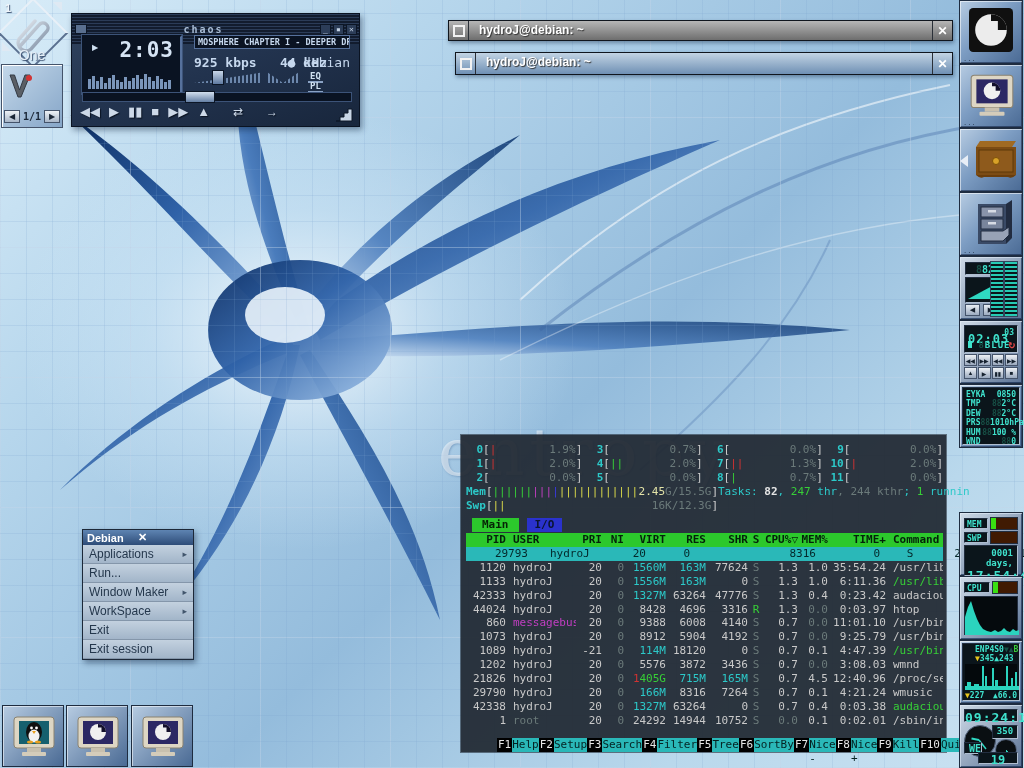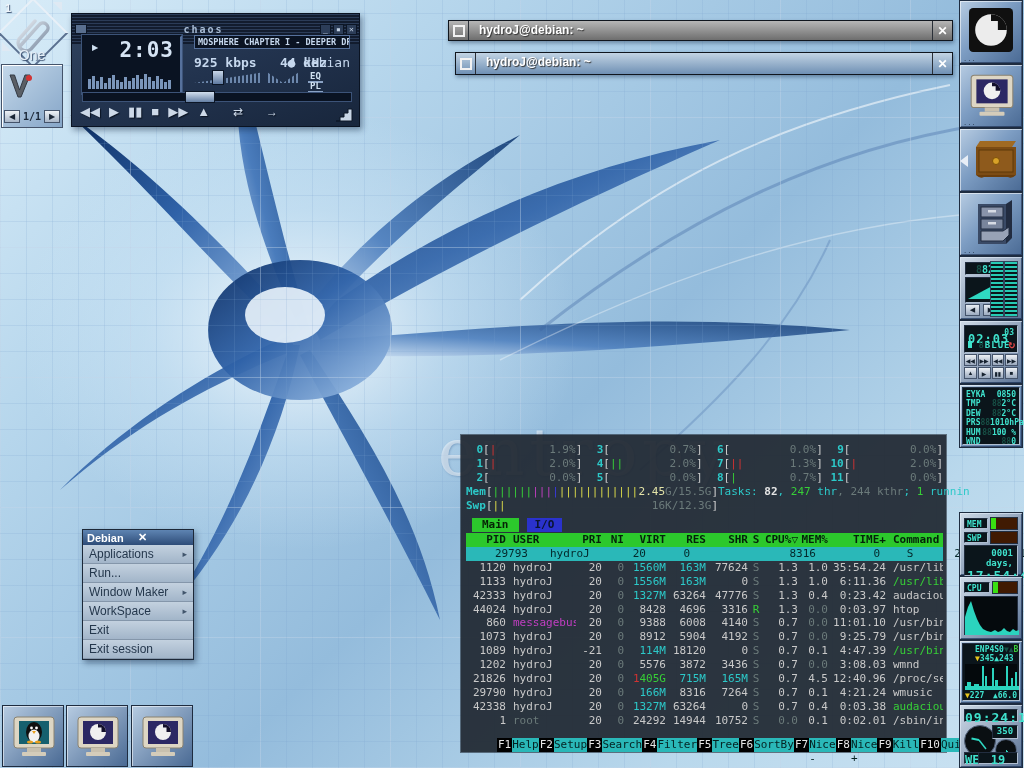--- a/index.html
+++ b/index.html
@@ -73,21 +73,21 @@
   .nd-graph{position:absolute;left:2px;right:2px;top:20px;bottom:10px;background:#04090c;}
   .nd-ft{position:absolute;left:2px;right:2px;bottom:0;display:flex;justify-content:space-between;line-height:9px;}
   .yel{color:#e8c61e;}
 
   
   .clk-time{position:absolute;left:3px;top:3px;right:3px;height:13px;font-size:13px;letter-spacing:1px;text-align:center;padding-top:0;box-sizing:border-box;}
   .clk-analog{position:absolute;left:3px;top:19px;width:30px;height:30px;border-radius:50%;background:#0a0f12;border:1px solid #54647c;}
   .clk-cnt{position:absolute;right:3px;top:19px;width:24px;height:12px;font-size:9px;text-align:center;}
   .clk-gauge{position:absolute;right:4px;top:33px;width:20px;height:20px;border-radius:50%;
     background:conic-gradient(from 130deg,#2fd8c2 0 55deg,#0a0f12 55deg 360deg);border:1px solid #54647c;}
-  .clk-day{position:absolute;left:3px;bottom:2px;width:16px;height:10px;font-size:12px;text-align:left;}
+  .clk-day{position:absolute;left:3px;bottom:12px;width:16px;height:10px;font-size:10px;text-align:right;}
   .clk-date{position:absolute;right:3px;bottom:2px;width:38px;height:10px;font-size:12px;text-align:center;}
 
   
   #clip{position:absolute;left:1px;top:1px;width:62px;height:62px;z-index:10;}
   .clip-diamond{position:absolute;left:7px;top:7px;width:46px;height:46px;transform:rotate(45deg);
     border-top:2px solid #e8f0f8;border-left:2px solid #e8f0f8;border-right:2px solid #5a7090;border-bottom:2px solid #5a7090;}
   .clip-num{position:absolute;left:4px;top:1px;color:#f0f6fc;font-size:11px;font-weight:bold;text-shadow:1px 1px 1px #3a5070;}
   .clip-name{position:absolute;bottom:0;width:100%;text-align:center;color:#e6eef6;font-size:14px;text-shadow:1px 1px 1px #3a5070;}
   #pager{position:absolute;left:1px;top:64px;width:62px;height:64px;z-index:10;box-sizing:border-box;
     background:linear-gradient(135deg,#c4d8ea,#86a6c8);border:1px solid #44536a;box-shadow:inset 1px 1px 0 #fff;}

